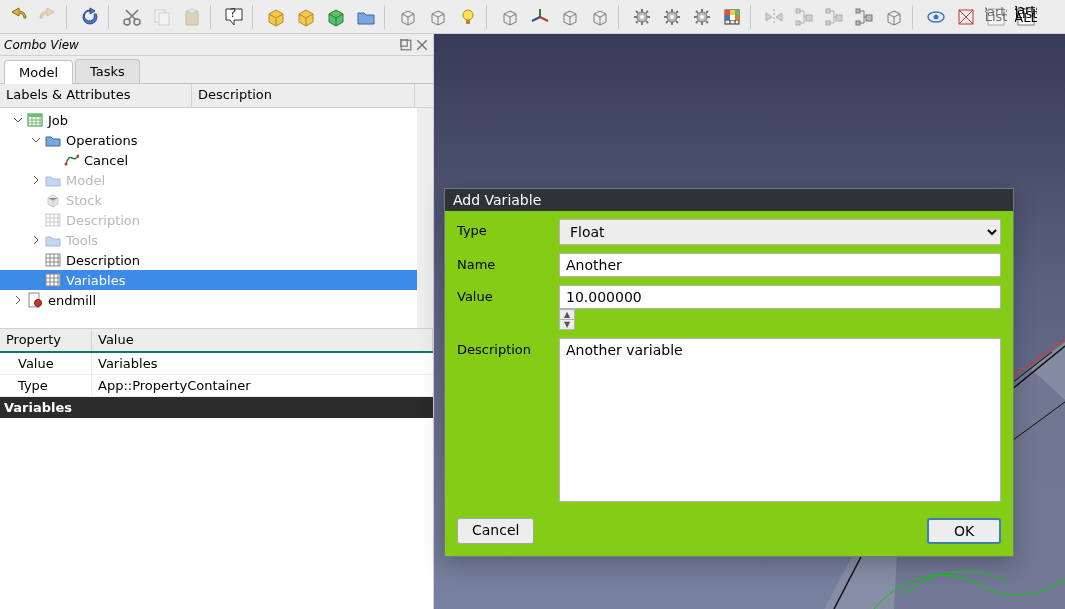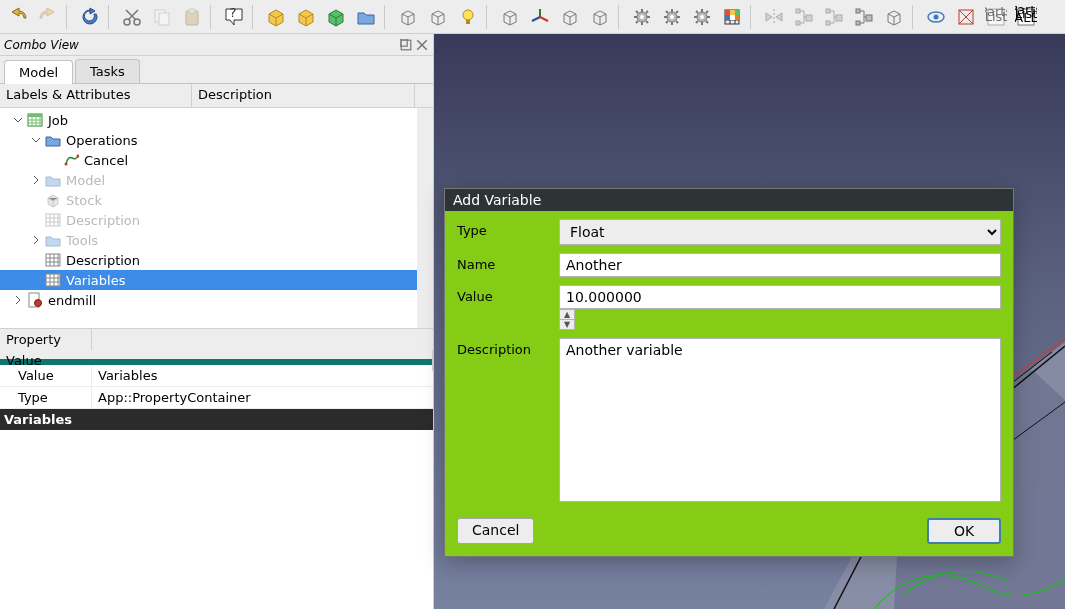--- a/index.html
+++ b/index.html
@@ -42,21 +42,21 @@
   .trow .label { }
   .trow.faded .label { color:#b9b9b9; }
   .trow.faded .icon { opacity:.45; }
   .trow.selected { background:#3c8be7; }
   .trow.selected .label { color:#fff; }
   .trow.selected .icon { filter: none; }
   .trow.selwrap { padding-right: 168px; }
   .trow .icon svg { width:16px; height:16px; }
 
   .props { display:flex; flex-direction:column; }
-  .prop-headers { display:flex; height:37px; background:#ededed; border-top:1px solid #d0d0d0; border-bottom:6px solid #0f766e;flex-direction:column;}
+  .prop-headers { display:flex; height:25px; background:#ededed; border-top:1px solid #d0d0d0; border-bottom:2px solid #0f766e;}
   .ph { padding:3px 6px; border-right:1px solid #d0d0d0; }
   .ph.prop { width:92px; }
   .ph.val { flex:1; }
   .prop-group { background:#2b2b2b; color:#fff; padding:3px 4px; font-weight:bold; }
   .prop-row { display:flex; height:22px; border-bottom:1px solid #ededed; }
   .pr-k { width:92px; padding:3px 4px 3px 18px; border-right:1px solid #ededed; white-space:nowrap; overflow:hidden; text-overflow:ellipsis; }
   .pr-v { flex:1; padding:3px 6px; white-space:nowrap; overflow:hidden; text-overflow:ellipsis; }
 
   
   .viewport { flex:1; position:relative; background: linear-gradient(180deg, #373a58 0%, #5b6280 45%, #7781a0 100%); height:575px; }

